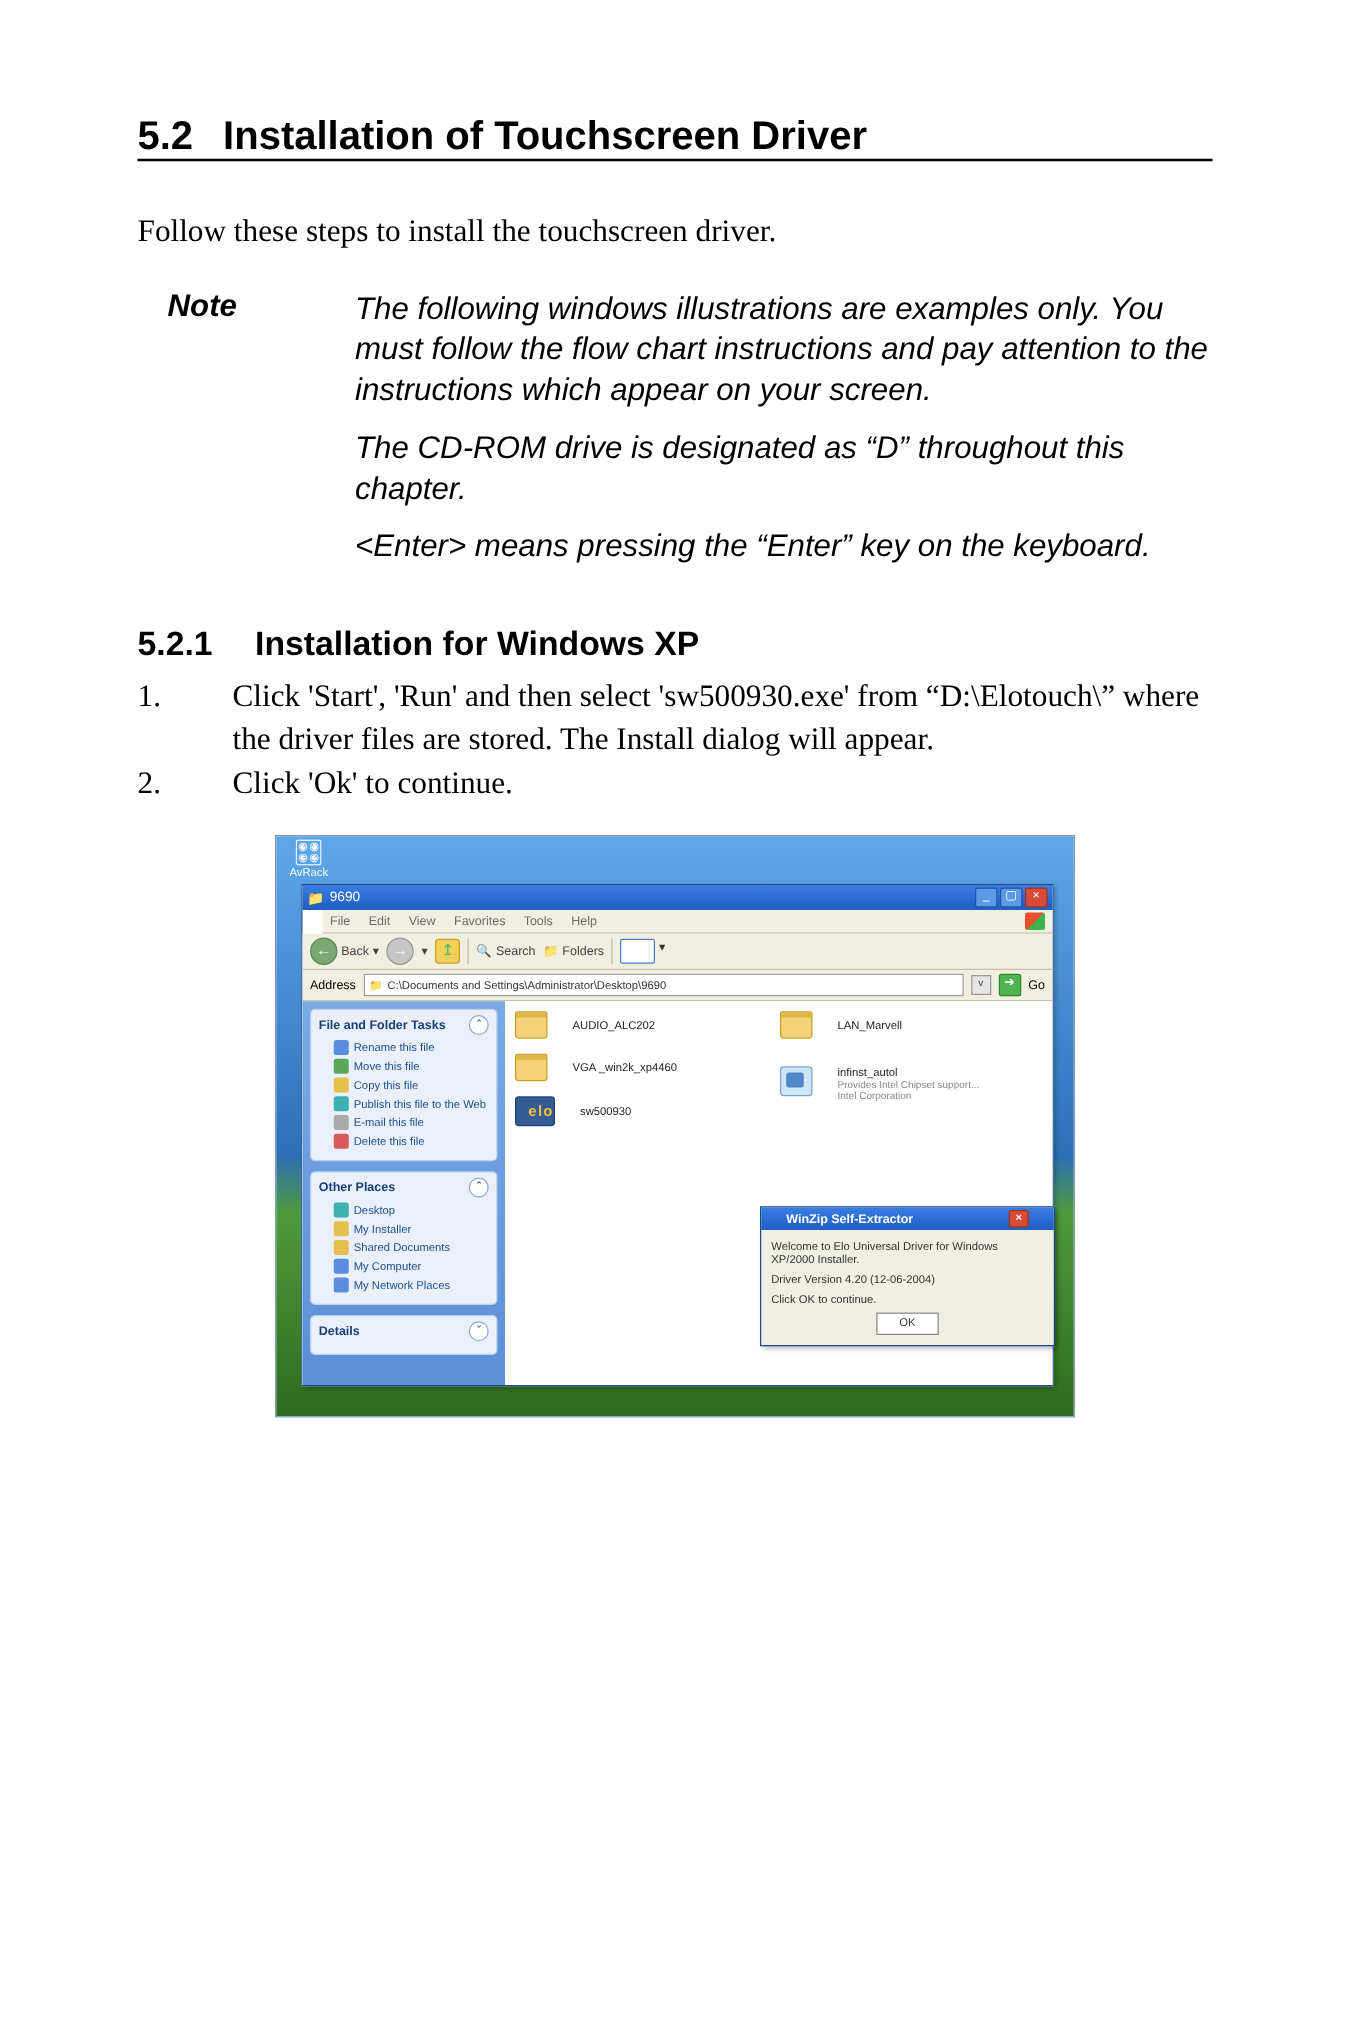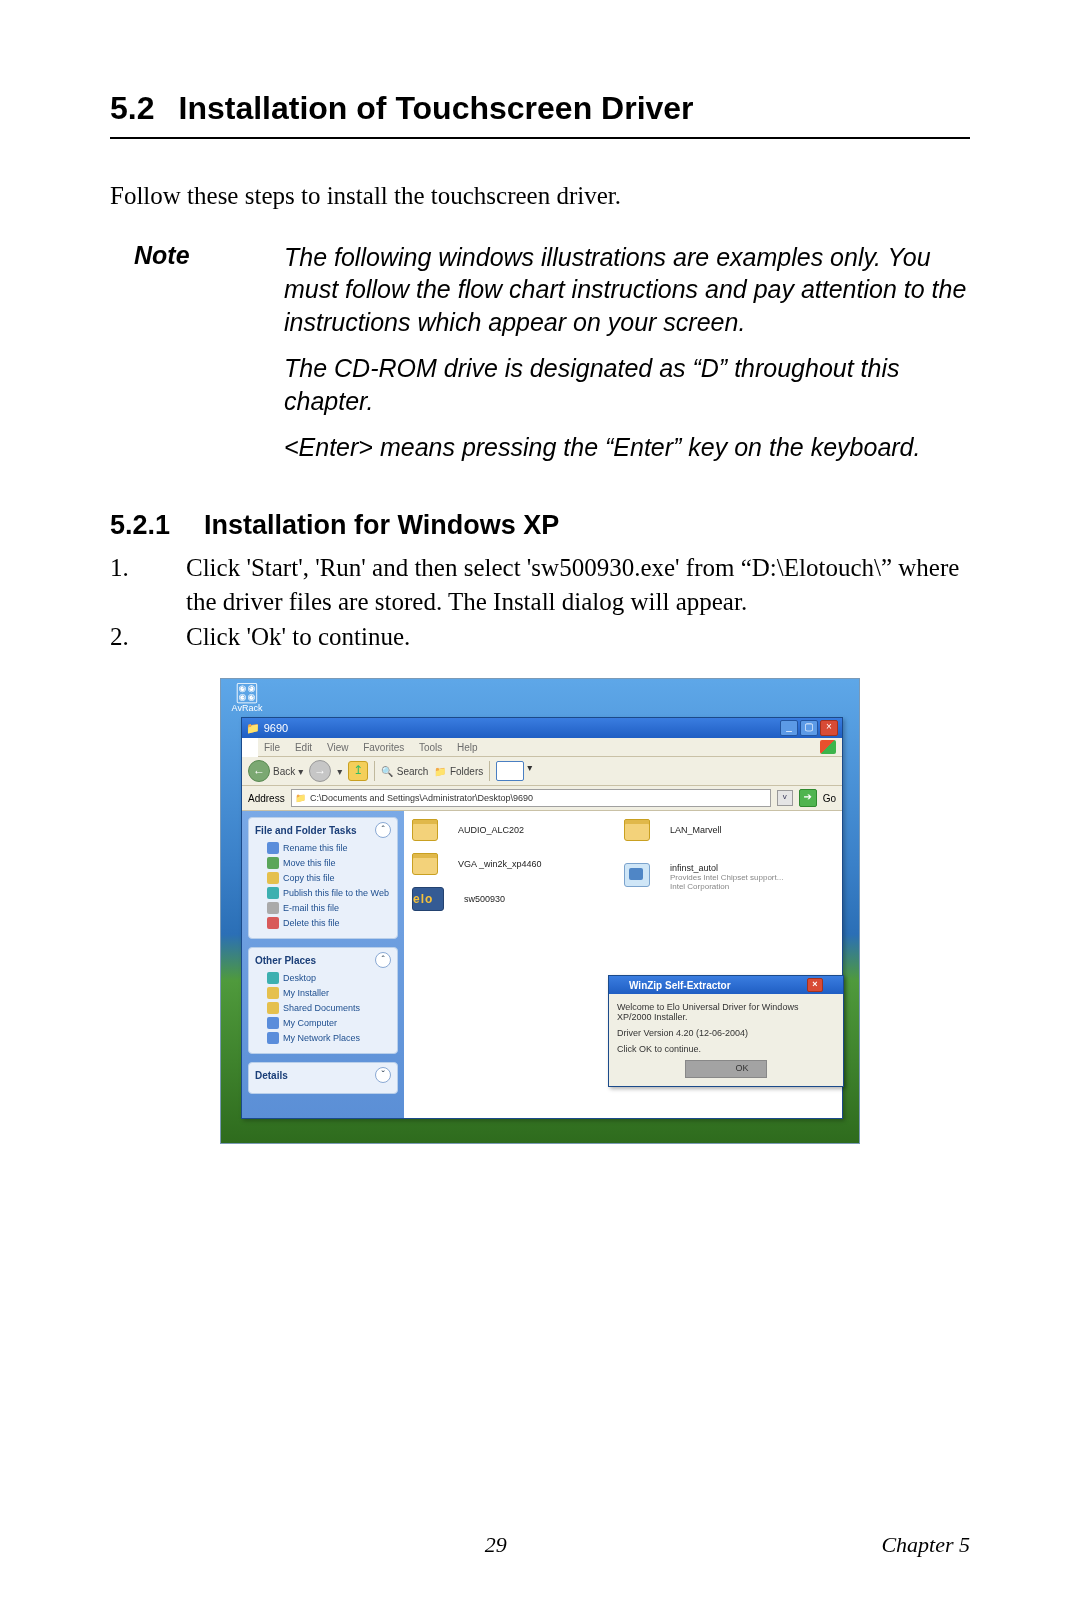--- a/index.html
+++ b/index.html
@@ -13,21 +13,20 @@
     width: 1080px;
     height: 1618px;
     position: relative;
     box-sizing: border-box;
     padding: 90px 110px 60px 110px;
   }
   .section-heading {
     font-family: Arial, Helvetica, sans-serif;
     font-weight: bold;
     font-size: 32px;
-    padding-bottom: 10px;
     border-bottom: 2px solid #000;
     margin-bottom: 40px;
   }
   .section-number { margin-right: 24px; }
   .body-text {
     font-size: 25px;
     line-height: 1.35;
     margin-bottom: 28px;
   }
   .note-block {
@@ -222,21 +221,21 @@
     padding: 8px;
   }
   .file-item {
     display:flex; align-items:center; gap:20px;
     font-size: 9px; color:#222;
     position: absolute;
   }
   .folder-ico { width:24px; height:20px; background:#f3d27a; border:1px solid #c9a021; border-radius:2px 2px 3px 3px; box-shadow: inset 0 4px 0 #e0b84a; }
   .app-ico { width:24px; height:22px; background:#cfe6f7; border:1px solid #7ba3cd; border-radius:3px; position:relative; }
   .app-ico::after{content:"";position:absolute;left:4px;top:4px;width:14px;height:12px;background:#4f86c6;border-radius:2px;}
-  .elo-ico { width:30px; height:22px; background:#345b94; border:1px solid #234270; border-radius:3px; color:#f6c23a; font-weight:bold; font-size:12px; text-align:left; line-height:22px; letter-spacing:1px; }
+  .elo-ico { width:30px; height:22px; background:#345b94; border:1px solid #234270; border-radius:3px; color:#f6c23a; font-weight:bold; font-size:12px; text-align:right; line-height:22px; letter-spacing:1px; }
   .extractor {
     position:absolute;
     left: 204px; top: 164px;
     width: 234px;
     border: 1px solid #1b4a8a;
     background: #f0efe4;
     box-shadow: 2px 2px 4px rgba(0,0,0,0.3);
     font-size: 9px;
   }
   .extractor .dlg-title {
@@ -246,22 +245,22 @@
   }
   .extractor .close-x {
     width:14px; height:12px; background:#d84b36; border:1px solid #a2321f; border-radius:2px;
     color:#fff; font-size:9px; text-align:center; line-height:10px;
   }
   .extractor .dlg-body { padding:6px 8px 8px 8px; color:#333; }
   .extractor .dlg-body p { margin: 2px 0 6px 0; }
   .ok-btn {
     display:block; margin: 4px auto 0 auto;
     width: 48px; height: 16px;
-    background:#a3a3a3; border:1px solid #888;
-    font-size:9px; text-align:center; line-height:14px;padding-left:32px;
+    background:#ffffff; border:1px solid #888;
+    font-size:9px; text-align:center; line-height:14px;
   }
   .footer {
     position:absolute;
     bottom: 60px;
     left: 0; right: 0;
     padding: 0 110px;
     display:flex;
     justify-content: space-between;
     font-style: italic;
     font-size: 22px;
@@ -473,19 +472,14 @@
               <p>Driver Version 4.20 (12-06-2004)</p>
               <p>Click OK to continue.</p>
               <div class="ok-btn">OK</div>
             </div>
           </div>
         </div>
       </div>
     </div>
   </div>
 
-  <div class="footer">
-    <span></span>
-    <span class="pagenum">29</span>
-    <span>Chapter 5</span>
-  </div>
 
 </div>
 
 </body></html>

